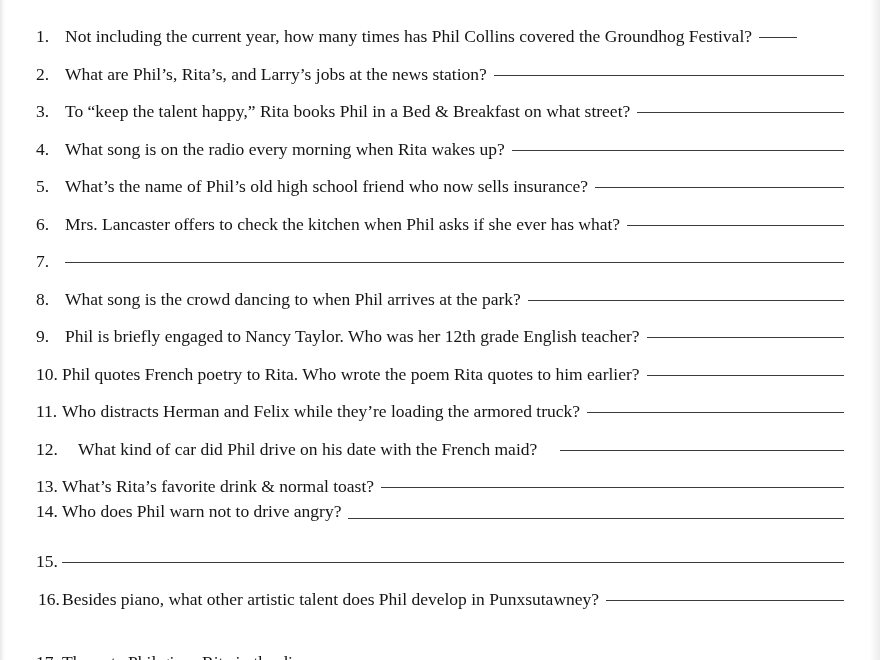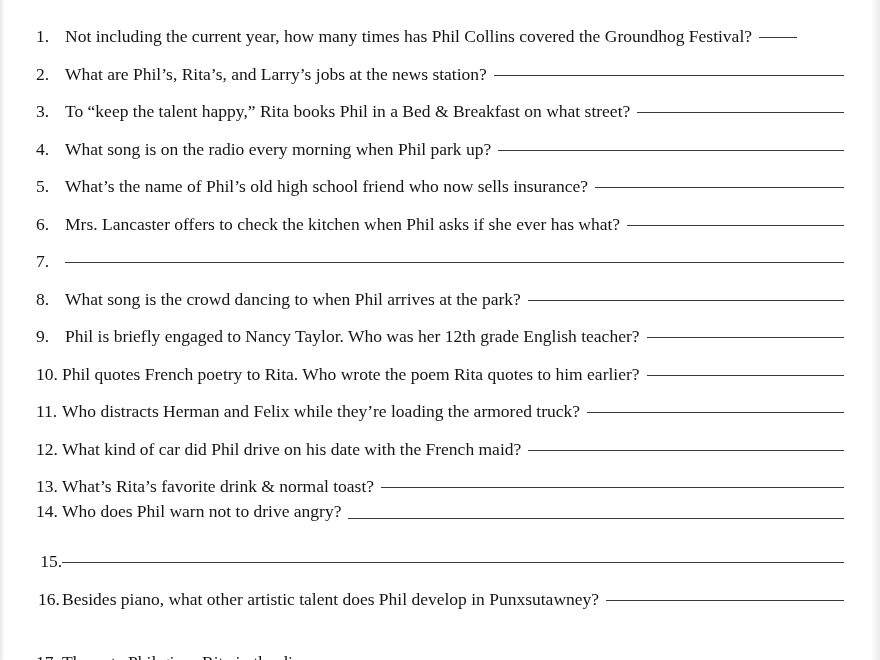--- a/index.html
+++ b/index.html
@@ -130,21 +130,21 @@
         <span class="q-text">What are Phil’s, Rita’s, and Larry’s jobs at the news station?</span>
         <span class="q-blank"></span>
       </li>
       <li class="q-row narrow" style="top: 93px;">
         <span class="q-num">3.</span>
         <span class="q-text">To “keep the talent happy,” Rita books Phil in a Bed &amp; Breakfast on what street?</span>
         <span class="q-blank"></span>
       </li>
       <li class="q-row narrow" style="top: 130.5px;">
         <span class="q-num">4.</span>
-        <span class="q-text">What song is on the radio every morning when Phil park up?</span>
+        <span class="q-text">What song is on the radio every morning when Rita wakes up?</span>
         <span class="q-blank"></span>
       </li>
       <li class="q-row narrow" style="top: 168px;">
         <span class="q-num">5.</span>
         <span class="q-text">What’s the name of Phil’s old high school friend who now sells insurance?</span>
         <span class="q-blank"></span>
       </li>
       <li class="q-row narrow" style="top: 205.5px;">
         <span class="q-num">6.</span>
         <span class="q-text">Mrs. Lancaster offers to check the kitchen when Phil asks if she ever has what?</span>
@@ -167,36 +167,36 @@
       <li class="q-row wide" style="top: 355.5px;">
         <span class="q-num">10.</span>
         <span class="q-text">Phil quotes French poetry to Rita. Who wrote the poem Rita quotes to him earlier?</span>
         <span class="q-blank"></span>
       </li>
       <li class="q-row wide" style="top: 393px;">
         <span class="q-num">11.</span>
         <span class="q-text">Who distracts Herman and Felix while they’re loading the armored truck?</span>
         <span class="q-blank"></span>
       </li>
-      <li class="q-row wide" style="top: 430.5px;">
+      <li class="q-row wide" style="top: 430.5px; gap: 16px;">
         <span class="q-num">12.</span>
         <span class="q-text">What kind of car did Phil drive on his date with the French maid?</span>
         <span class="q-blank"></span>
       </li>
       <li class="q-row wide" style="top: 468px;">
         <span class="q-num">13.</span>
         <span class="q-text">What’s Rita’s favorite drink &amp; normal toast?</span>
         <span class="q-blank"></span>
       </li>
       <li class="q-row wide" style="top: 496px; align-items: center;">
         <span class="q-num">14.</span>
         <span class="q-text">Who does Phil warn not to drive angry?</span>
         <span class="q-blank"></span>
       </li>
-      <li class="q-row wide" style="top: 543px; text-align: right;">
+      <li class="q-row wide" style="top: 543px;">
         <span class="q-num">15.</span>
         <span class="q-blank"></span>
       </li>
       <li class="q-row wide" style="top: 580.5px; text-align: center;">
         <span class="q-num">16.</span>
         <span class="q-text">Besides piano, what other artistic talent does Phil develop in Punxsutawney?</span>
         <span class="q-blank"></span>
       </li>
       <li class="q-row wide" style="top: 644px;">
         <span class="q-num">17.</span>

